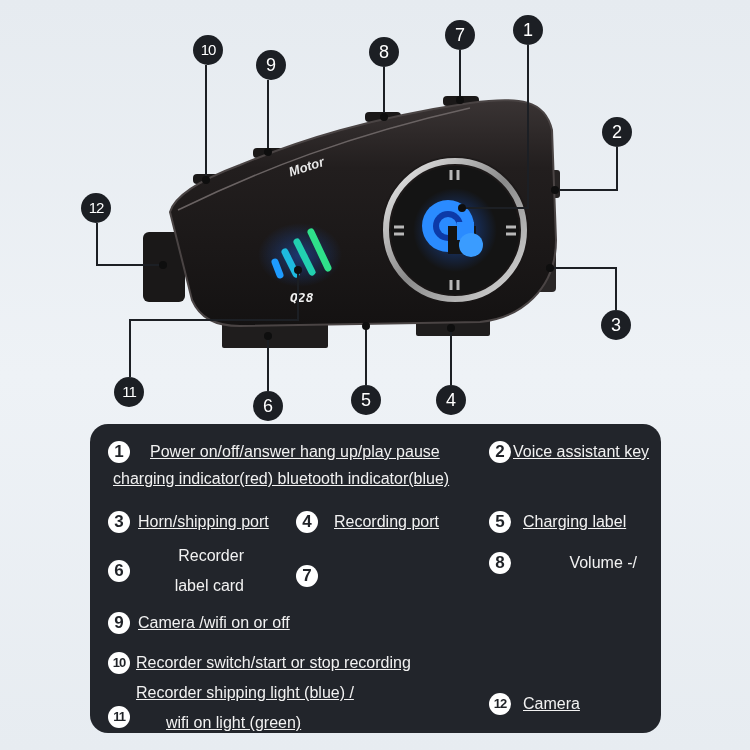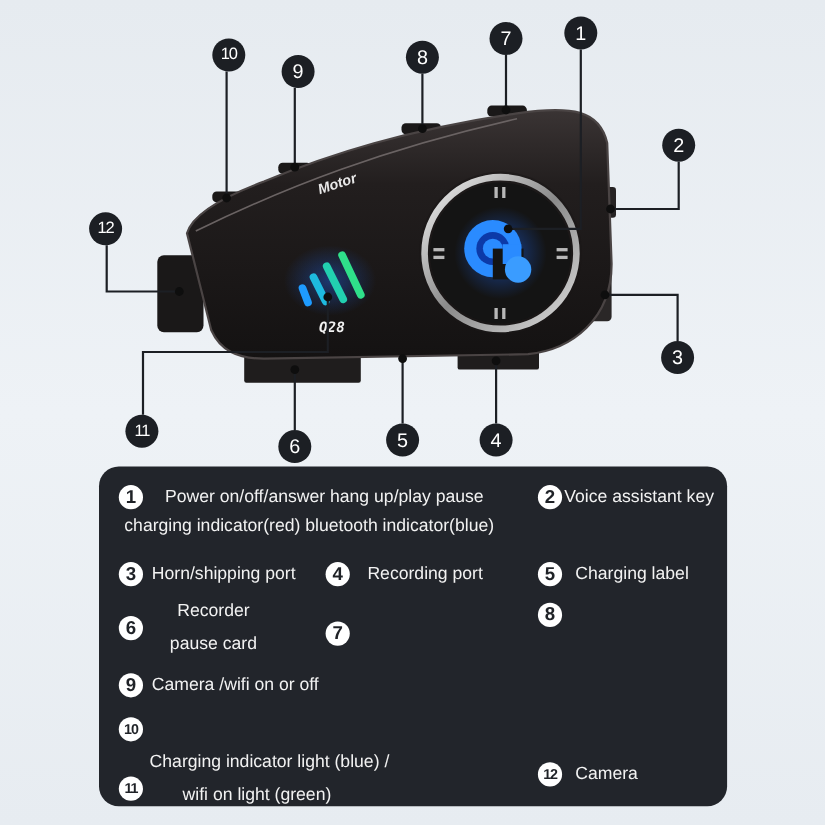--- a/index.html
+++ b/index.html
@@ -21,22 +21,22 @@
     position: absolute; left: 90px; top: 424px; width: 571px; height: 309px;
     background: #22252b; border-radius: 18px;
   }
   .item { position: absolute; color: #f2f2f2; font-size: 16px; display: flex; align-items: center; }
   .num {
     display: inline-block; width: 22px; height: 22px; border-radius: 50%;
     background: #ffffff; color: #1f2227; font-size: 17px; line-height: 22px;
     text-align: center; font-weight: bold; flex: none;
   }
   .num.two { font-size: 13px; letter-spacing: -1px; }
-  .txt { white-space: nowrap; }
-  .txt-c { text-align: center; line-height: 30px; white-space: nowrap; }
+  .txt { white-space: nowrap; text-decoration: underline; }
+  .txt-c { text-align: right; line-height: 30px; white-space: nowrap; }
 </style>
 </head>
 <body>
 
 <div class="stage">
   <svg width="750" height="420" viewBox="0 0 750 420">
     <defs>
       <linearGradient id="bodyG" x1="0" y1="0" x2="0" y2="1">
         <stop offset="0" stop-color="#3a3434"></stop>
         <stop offset="0.3" stop-color="#221e1e"></stop>
@@ -177,47 +177,49 @@
 
   <div class="item" style="left:399px;top:87px;">
     <span class="num">5</span>
     <span class="txt" style="margin-left:12px">Charging label</span>
   </div>
 
   <div class="item" style="left:18px;top:117px;">
     <span class="num">6</span>
     <div class="txt-c" style="margin-left:14px;width:100px">
       <div>Recorder</div>
-      <div>pause card</div>
+      <div>label card</div>
     </div>
   </div>
 
   <div class="item" style="left:206px;top:141px;">
     <span class="num">7</span>
   </div>
 
   <div class="item" style="left:399px;top:124px;">
     <span class="num">8</span>
     <div class="txt-c" style="margin-left:6px;width:120px">
+      <div>Volume -/</div>
     </div>
   </div>
 
   <div class="item" style="left:18px;top:188px;">
     <span class="num">9</span>
     <span class="txt" style="margin-left:8px">Camera /wifi on or off</span>
   </div>
 
   <div class="item" style="left:18px;top:228px;">
     <span class="num two">10</span>
+    <span class="txt" style="margin-left:6px">Recorder switch/start or stop recording</span>
   </div>
 
   <div class="item" style="left:18px;top:254px;">
     <span class="num two" style="margin-top:18px">11</span>
     <div style="margin-left:6px;line-height:30px">
-      <div class="txt">Charging indicator light (blue) /</div>
+      <div class="txt">Recorder shipping light (blue) /</div>
       <div class="txt" style="padding-left:30px">wifi on light (green)</div>
     </div>
   </div>
 
   <div class="item" style="left:399px;top:269px;">
     <span class="num two">12</span>
     <span class="txt" style="margin-left:12px">Camera</span>
   </div>
 </div>
 

